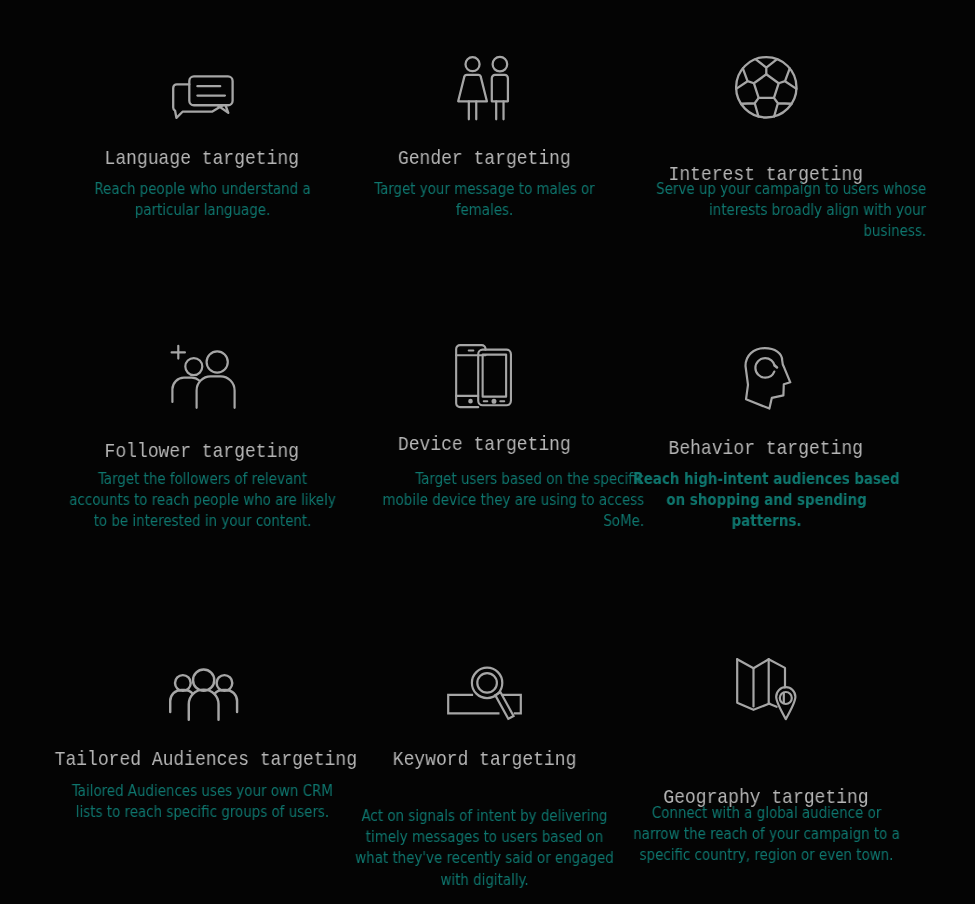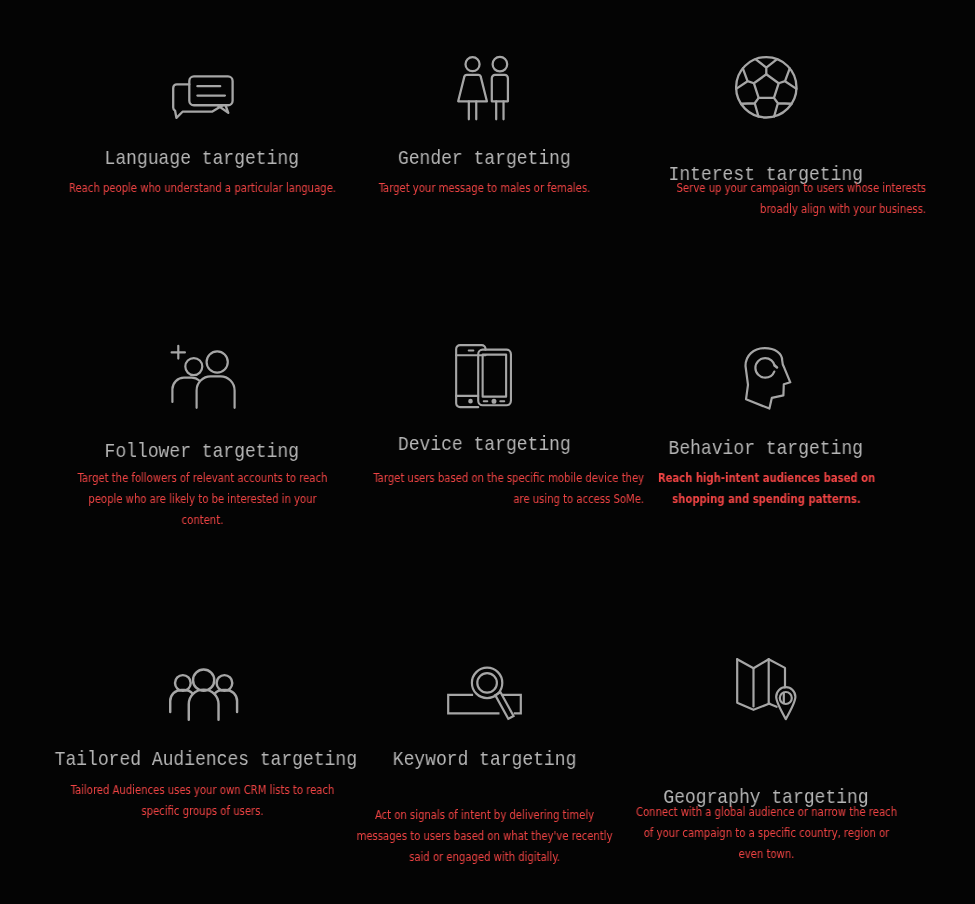--- a/index.html
+++ b/index.html
@@ -16,21 +16,21 @@
   .title{
     position:absolute;left:0;width:340px;
     color:#b5b5b5;font-size:20.7px;font-weight:200;
     font-family:Liberation Mono, monospace;
     white-space:nowrap;text-align:center;
     line-height:20.7px;
   }
   .title span{display:inline-block;transform:scaleX(.87);will-change:transform;}
   .desc{
     position:absolute;left:0;
-    color:#ef4444;font-size:12px;line-height:21.2px;text-align:center;
+    color:#0f766e;font-size:16px;line-height:21.2px;text-align:center;
     font-family:"DejaVu Sans Condensed","DejaVu Sans",sans-serif;
   }
   .desc span{display:inline-block;transform:scaleX(.932);transform-origin:center;will-change:transform;}
 </style>
 </head>
 <body>
 
 <div class="grid">
 
   <div class="cell" style="left:202.1px;">

